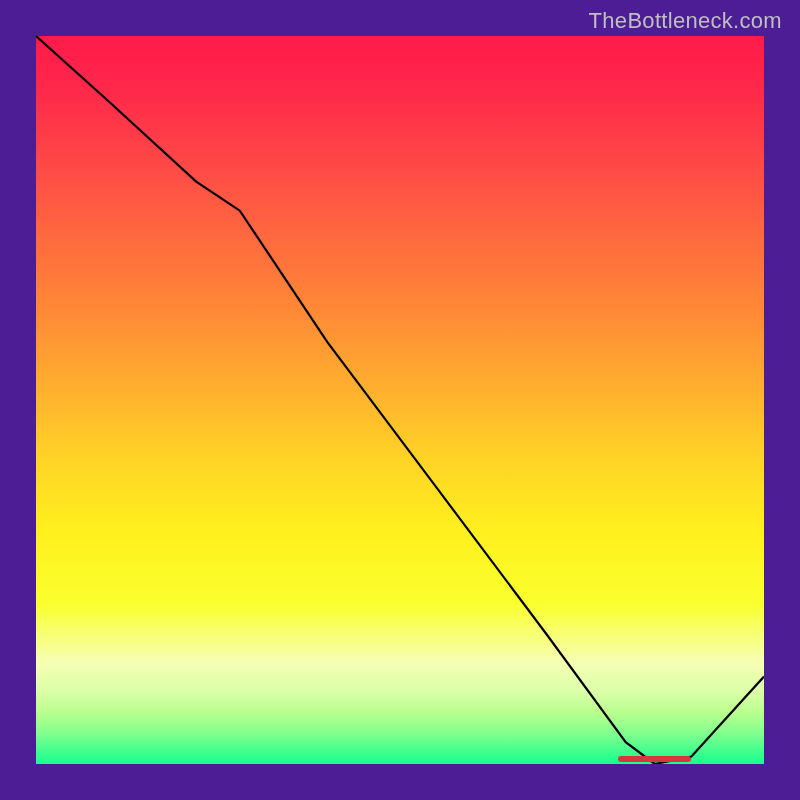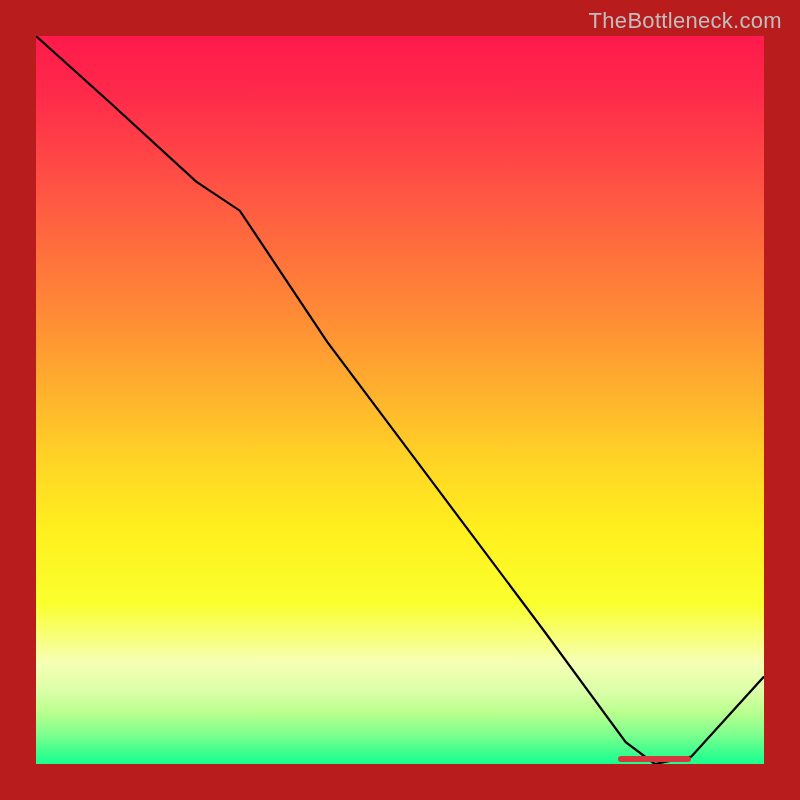--- a/index.html
+++ b/index.html
@@ -10,21 +10,21 @@
     background: #000;
     overflow: hidden;
     font-family: Arial, Helvetica, sans-serif;
   }
   .frame {
     position: absolute;
     top: 0;
     left: 0;
     width: 800px;
     height: 800px;
-    background: #b91c1c;
+    background: #4c1d95;
   }
   .plot {
     position: absolute;
     top: 36px;
     left: 36px;
     width: 728px;
     height: 728px;
     overflow: hidden;
   }
   .gradient {

